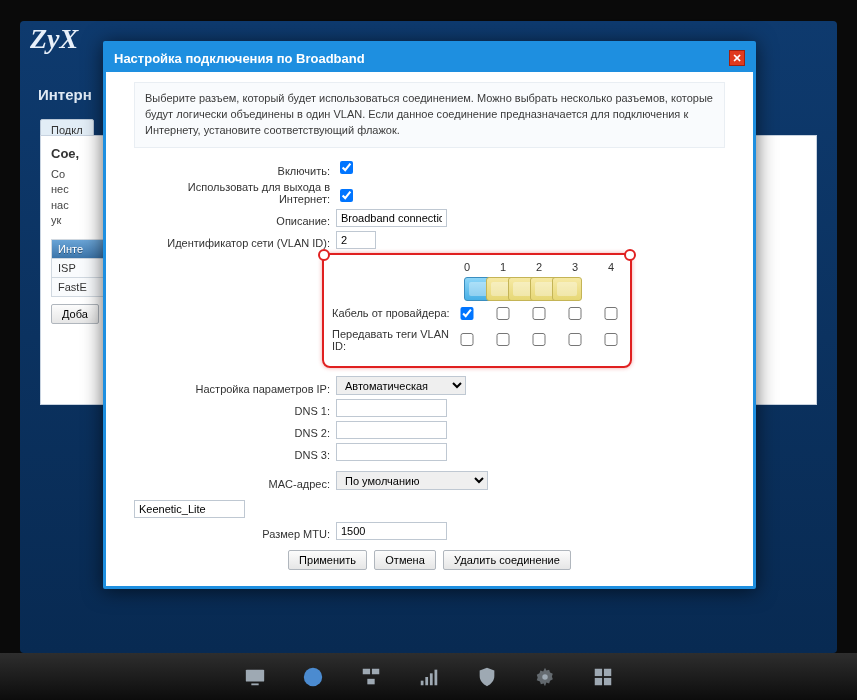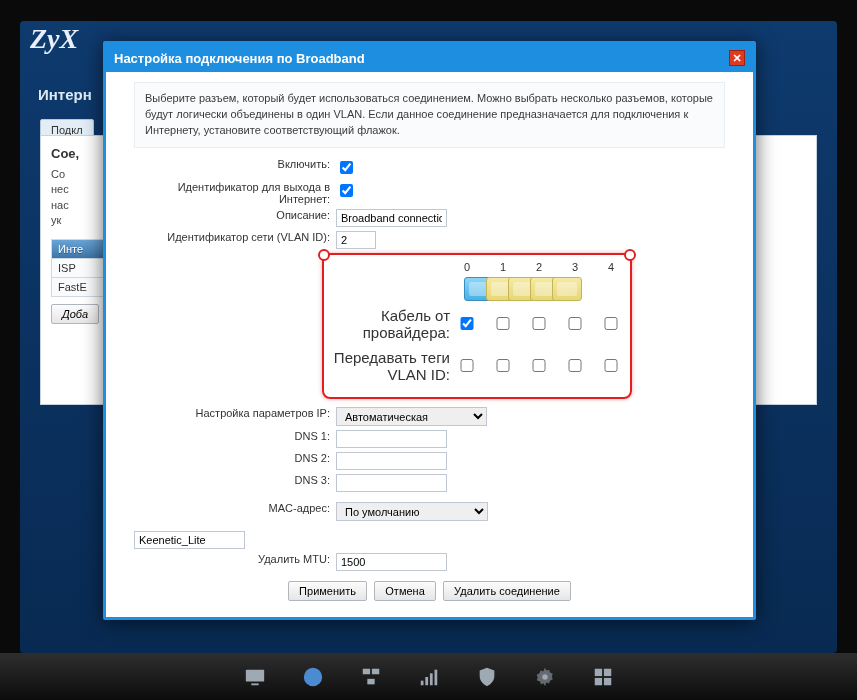--- a/index.html
+++ b/index.html
@@ -7,45 +7,45 @@
 .outer { position:absolute; left:20px; top:21px; right:20px; bottom:47px; background:linear-gradient(#0e3a6e,#082a52); border-radius:4px; overflow:hidden; }
 .brand { position:absolute; left:10px; top:2px; font-family: Georgia, serif; font-size:28px; font-weight:bold; font-style:italic; color:#e8f0fa; }
 .page-title { position:absolute; left:18px; top:65px; color:#dfe9f4; font-size:15px; font-weight:bold; }
 .tab { position:absolute; left:20px; top:98px; background:#e2edf6; padding:4px 10px; border:1px solid #b8c6d6; font-size:11px; border-radius:2px 2px 0 0; }
 .panel { position:absolute; left:20px; top:114px; right:20px; height:270px; background:#fff; border:1px solid #c8d3e0; padding:10px; }
 .ph { color:#333; font-weight:bold; font-size:13px; margin-bottom:6px; }
 .pt { color:#444; font-size:11px; line-height:1.4; margin-bottom:10px; }
 .sidebar { margin-top:8px; }
 .sb-item { border:1px solid #d0d8e0; padding:3px 6px; font-size:11px; margin-bottom:-1px; width:70px; background:#f9fbfd; }
 .sb-item.active { background:linear-gradient(#6aa4d6,#3c75aa); color:#fff; text-shadow:0 1px 0 rgba(0,0,0,.4); }
-.btn-add { margin-top:8px; padding:3px 8px; font-size:11px;font-style:italic; }
+.btn-add { margin-top:8px; padding:3px 8px; font-size:11px; }
 
 .dock { position:absolute; left:0; right:0; bottom:0; height:47px; background:linear-gradient(#2e2e2e,#0c0c0c); display:flex; align-items:center; justify-content:center; gap:36px; }
 .dock-icon { width:22px; height:22px; color:#9ea9b3; position:relative; }
 .dock-icon.active { color:#4b8bd0; }
 .dock-globe { text-shadow:0 0 12px rgba(90,160,220,.9); }
 
 .modal-wrap { position:absolute; left:103px; top:41px; width:653px; border:3px solid #1e8fe0; background:#fff; border-radius:2px; box-shadow:0 2px 20px rgba(0,0,0,.6); }
 .modal-head { background:#1e8fe0; color:#fff; padding:6px 8px; font-size:13px; font-weight:bold; display:flex; justify-content:space-between; align-items:center; }
 .close-btn { width:16px; height:16px; background:#e03a1e; color:#fff; text-align:center; line-height:14px; font-size:11px; border:1px solid #a02010; cursor:pointer; }
 .modal-body { padding:10px 28px 16px; }
 .instruction { background:#f9fbfd; border:1px solid #e9eef3; padding:8px 10px; font-size:11px; color:#3a3a3a; line-height:1.45; margin-bottom:10px; }
 
-.form-row { display:flex; align-items:flex-start; margin-bottom:4px; }
+.form-row { display:flex; align-items:flex-end; margin-bottom:4px; }
 .form-label { width:202px; text-align:right; padding-right:6px; font-size:11px; color:#333; }
 .form-control { }
 .text-in { border:1px solid #bfc8d2; padding:2px 4px; font-size:11px; width:111px; height:18px; }
 .text-in.sm { width:40px; }
 select.text-in { height:19px; }
 
 .port-box { border:2px solid #e02020; border-radius:8px; padding:6px 8px 10px; margin:4px 0 8px 188px; width:310px; position:relative; box-shadow:0 0 4px rgba(224,32,32,.4); }
 .port-box::before, .port-box::after { content:''; position:absolute; width:8px; height:8px; border-radius:50%; background:#fff; border:2px solid #e02020; top:-6px; }
 .port-box::before { left:-6px; } .port-box::after { right:-6px; }
 .port-row { display:flex; align-items:center; margin-bottom:4px; }
-.port-label { width:136px; text-align:right; padding-right:6px; font-size:15px; }
+.port-label { width:136px; text-align:left; padding-right:6px; font-size:11px; }
 .port-cells { display:flex; gap:14px; }
 .port-head .cell { width:22px; text-align:center; font-size:11px; color:#333; }
 .port-jack { width:30px; height:24px; border-radius:3px; position:relative; margin:0 -4px; }
 .port-jack.blue { background:linear-gradient(#8dd6f8,#48b0e6); border:1px solid #3a8dbf; }
 .port-jack.yellow { background:linear-gradient(#f6e9a4,#e6d775); border:1px solid #c4b456; }
 .port-jack::after { content:''; position:absolute; left:4px; right:4px; top:4px; bottom:4px; background:rgba(255,255,255,.35); border-radius:2px; }
 .port-cells input[type=checkbox]{ width:22px; margin:0; }
 .port-jacks-row { gap:0; }
 
 .buttons { margin-top:10px; text-align:center; }
@@ -82,21 +82,21 @@
     <span class="close-btn">✕</span>
   </div>
   <div class="modal-body">
     <div class="instruction">Выберите разъем, который будет использоваться соединением. Можно выбрать несколько разъемов, которые будут логически объединены в один VLAN. Если данное соединение предназначается для подключения к Интернету, установите соответствующий флажок.</div>
 
     <div class="form-row">
         <div class="form-label">Включить:</div>
       <div class="form-control"><input type="checkbox" checked="" style=""></div>
       </div>
     <div class="form-row">
-        <div class="form-label">Идентификатор для выхода в Интернет:</div>
+        <div class="form-label">Использовать для выхода в Интернет:</div>
       <div class="form-control"><input type="checkbox" checked="" style=""></div>
       </div>
     <div class="form-row">
         <div class="form-label">Описание:</div>
       <div class="form-control"><input class="text-in" value="Broadband connection" style=""></div>
       </div>
     <div class="form-row">
         <div class="form-label">Идентификатор сети (VLAN ID):</div>
       <div class="form-control"><input class="text-in sm" value="2" style=""></div>
       </div>
@@ -139,21 +139,21 @@
           <input type="checkbox" style="">
           <input type="checkbox" style="">
           <input type="checkbox" style="">
           <input type="checkbox" style="">
         </div>
         </div>
     </div>
 
     <div class="form-row">
         <div class="form-label">Настройка параметров IP:</div>
-      <div class="form-control"><select class="text-in" style="width:151px"><option>Автоматическая</option></select></div>
+      <div class="form-control"><select class="text-in" style="width:130px"><option>Автоматическая</option></select></div>
       </div>
     <div class="form-row">
         <div class="form-label">DNS 1:</div>
       <div class="form-control"><input class="text-in" style=""></div>
       </div>
     <div class="form-row">
         <div class="form-label">DNS 2:</div>
       <div class="form-control"><input class="text-in" style=""></div>
       </div>
     <div class="form-row">
@@ -165,21 +165,21 @@
     <div class="form-row">
         <div class="form-label">MAC-адрес:</div>
       <div class="form-control"><select class="text-in" style="width:152px"><option>По умолчанию</option></select></div>
       </div>
 
     <div style="height:6px"></div>
     <div class="form-row">
       <div class="form-control"><input class="text-in" value="Keenetic_Lite" style=""></div>
       </div>
     <div class="form-row">
-        <div class="form-label">Удалить MTU:</div>
+        <div class="form-label">Размер MTU:</div>
       <div class="form-control"><input class="text-in" value="1500" style=""></div>
       </div>
 
     <div class="buttons">
       <button class="btn">Применить</button>
       <button class="btn">Отмена</button>
       <button class="btn">Удалить соединение</button>
     </div>
   </div>
 </div>

